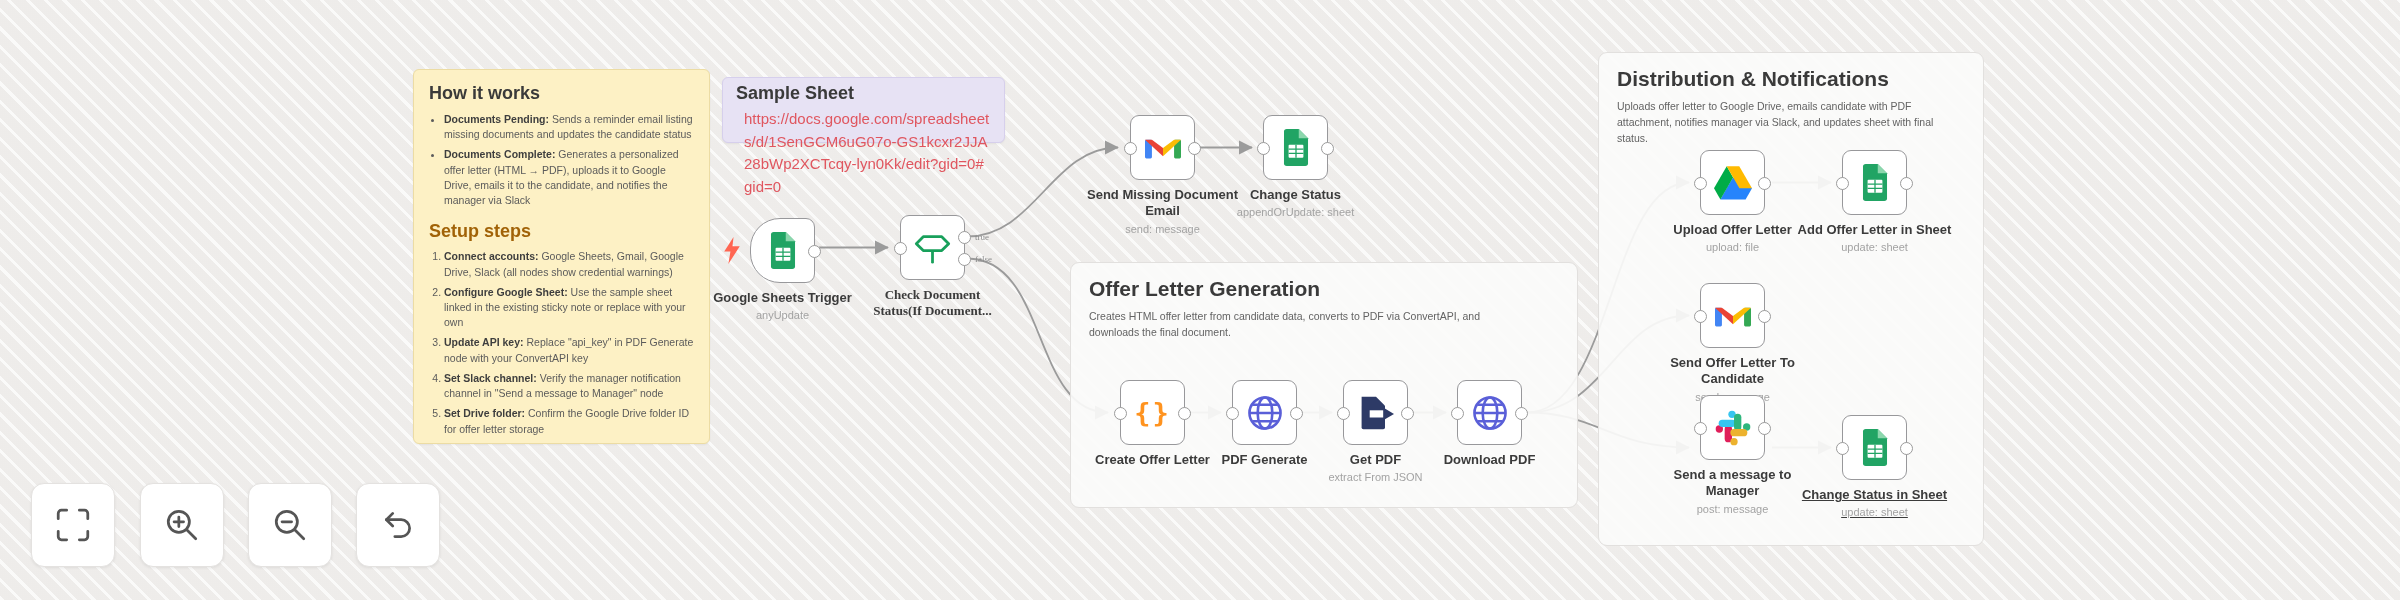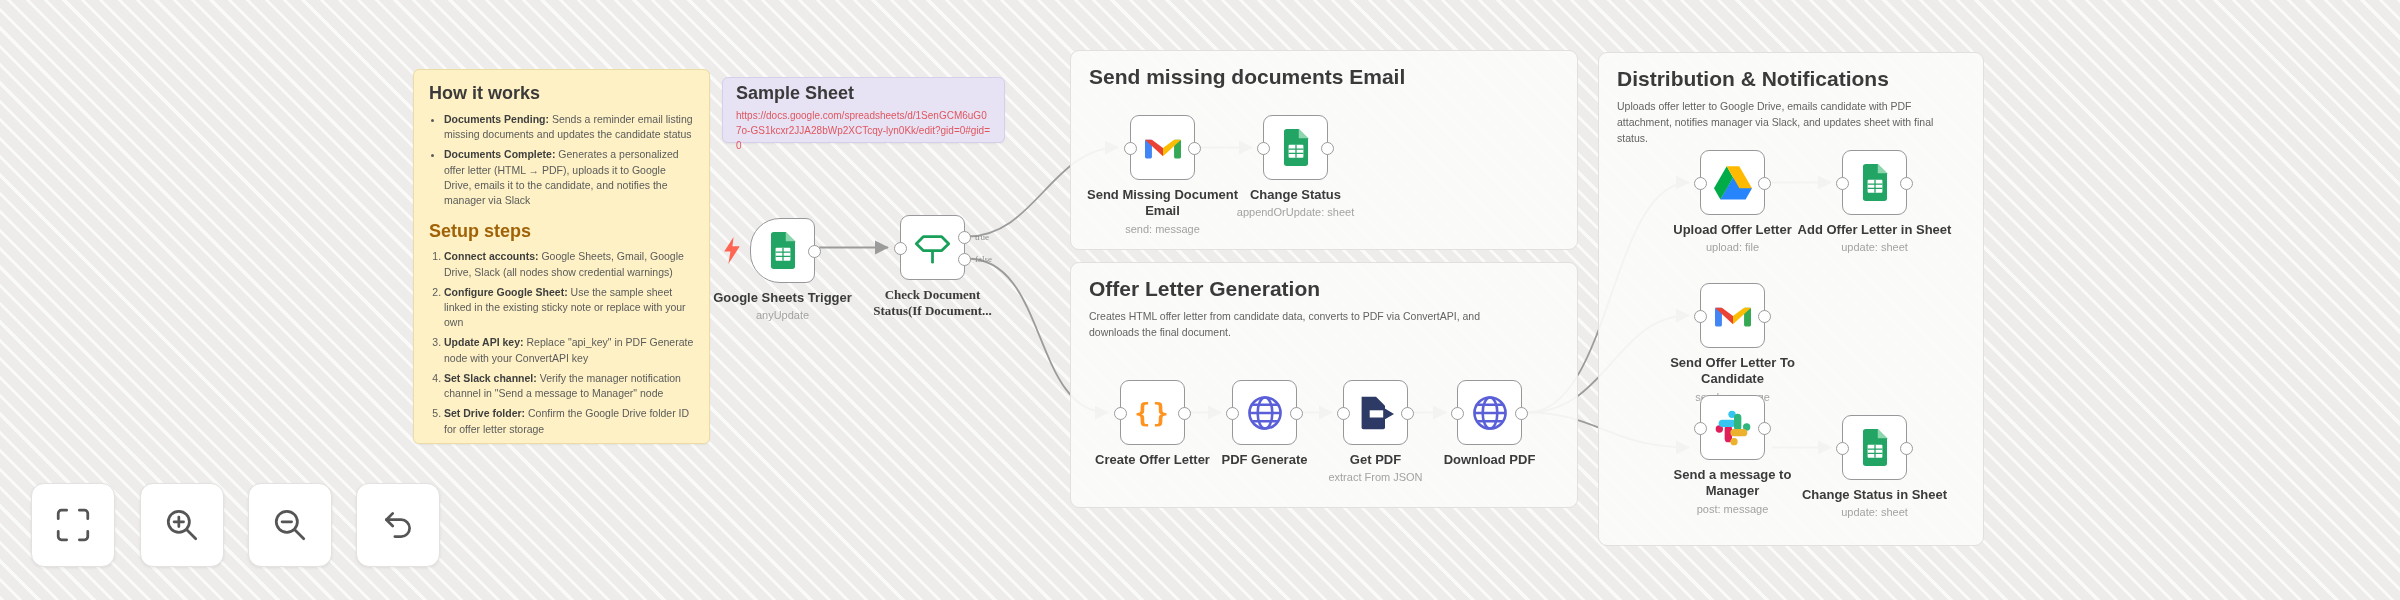--- a/index.html
+++ b/index.html
@@ -21,21 +21,21 @@
   .sticky { position:absolute; border-radius:6px; padding:13px 15px; box-shadow:0 1px 2px rgba(0,0,0,.05); }
   .sticky-yellow { background:#fdf1c5; border:1px solid #ecdca4; }
   .sticky-purple { background:#e7e2f4; border:1px solid #d6cfec; }
   .sticky h1 { font-size:18px; font-weight:700; color:#3a3a3a; margin-bottom:8px; }
   .sticky h2 { font-size:18px; font-weight:700; color:#a16207; margin:13px 0 7px; }
   .sticky p  { font-size:10.5px; line-height:1.5; color:#5b5b5b; margin-bottom:9px; }
   .sticky ul { list-style:disc; padding-left:15px; }
   .sticky ol { list-style:decimal; padding-left:15px; }
   .sticky li { font-size:10.5px; line-height:1.45; color:#5b5b5b; margin-bottom:5px; }
   .sticky li b { color:#3e3e3e; }
-  .sticky .link { font-size:10px; line-height:1.5; color:#e0565f; word-break:break-all; text-decoration:none; display:block; }
+  .sticky .link { font-size:15px; line-height:1.5; color:#e0565f; word-break:break-all; text-decoration:none; display:block;margin-left:8px; }
 
   
   .frame { position:absolute; background:rgba(251,251,250,.92); border:1px solid #e2e0de; border-radius:9px; padding:14px 18px; }
   .frame .ftitle { font-size:21px; font-weight:700; color:#3a3a3a; }
   .frame .fdesc { font-size:10.5px; color:#636363; line-height:1.5; margin-top:8px; }
 
   
   .node { position:absolute; width:65px; height:65px; }
   .nbox { position:absolute; left:0; top:0; width:65px; height:65px; background:#fff;
           border:1.7px solid #98989b; border-radius:9px; display:flex; align-items:center; justify-content:center; }
@@ -97,23 +97,20 @@
       <li><b>Set Slack channel:</b><span> Verify the manager notification channel in "Send a message to Manager" node</span></li>
       <li><b>Set Drive folder:</b><span> Confirm the Google Drive folder ID for offer letter storage</span></li>
     </ol>
   </div>
 
   <div class="sticky sticky-purple" style="left:722px; top:77px; width:283px; height:66px; padding:5px 13px;">
     <h1 style="margin-bottom:4px;">Sample Sheet</h1>
     <a class="link" href="#">https://docs.google.com/spreadsheets/d/1SenGCM6uG07o-GS1kcxr2JJA28bWp2XCTcqy-lyn0Kk/edit?gid=0#gid=0</a>
   </div>
 
-  <div class="frame" style="left:1070px; top:50px; width:508px; height:200px;">
-    <div class="ftitle">Send missing documents Email</div>
-  </div>
 
   <div class="frame" style="left:1070px; top:262px; width:508px; height:246px;">
     <div class="ftitle">Offer Letter Generation</div>
     <div class="fdesc" style="width:430px;">Creates HTML offer letter from candidate data, converts to PDF via ConvertAPI, and downloads the final document.</div>
   </div>
 
   <div class="frame" style="left:1598px; top:52px; width:386px; height:494px;">
     <div class="ftitle">Distribution &amp; Notifications</div>
     <div class="fdesc" style="width:350px;">Uploads offer letter to Google Drive, emails candidate with PDF attachment, notifies manager via Slack, and updates sheet with final status.</div>
   </div>
@@ -334,21 +331,21 @@
     <div class="nbox">
       <svg width="28" height="37" viewBox="0 0 30 40">
         <path fill="#21A464" d="M2 3 a3 3 0 0 1 3-3 h13 l10 10 v27 a3 3 0 0 1-3 3 H5 a3 3 0 0 1-3-3 z"></path>
         <polygon fill="#8CD7AD" points="18,0 28,10 18,10"></polygon>
         <rect x="7" y="17" width="16" height="14" rx="1" fill="#fff"></rect>
         <path d="M7 21.7 h16 M7 26.4 h16 M15 17 v14" stroke="#21A464" stroke-width="1.4"></path>
       </svg>
       <div class="port in"></div>
       <div class="port out"></div>
     </div>
-    <div class="ntext" style="width:165px;">
+    <div class="ntext" style="width:165px;text-decoration:underline;">
       <div class="nlabel">Change Status in Sheet</div>
       <div class="nsub">update: sheet</div>
     </div>
   </div>
 
   <div class="ctrl" style="left:31px; top:483px;">
     <svg width="38" height="38" viewBox="0 0 36 36">
       <path d="M12 4 H7 a3 3 0 0 0 -3 3 v5"></path>
       <path d="M24 4 h5 a3 3 0 0 1 3 3 v5"></path>
       <path d="M12 32 H7 a3 3 0 0 1 -3 -3 v-5"></path>

